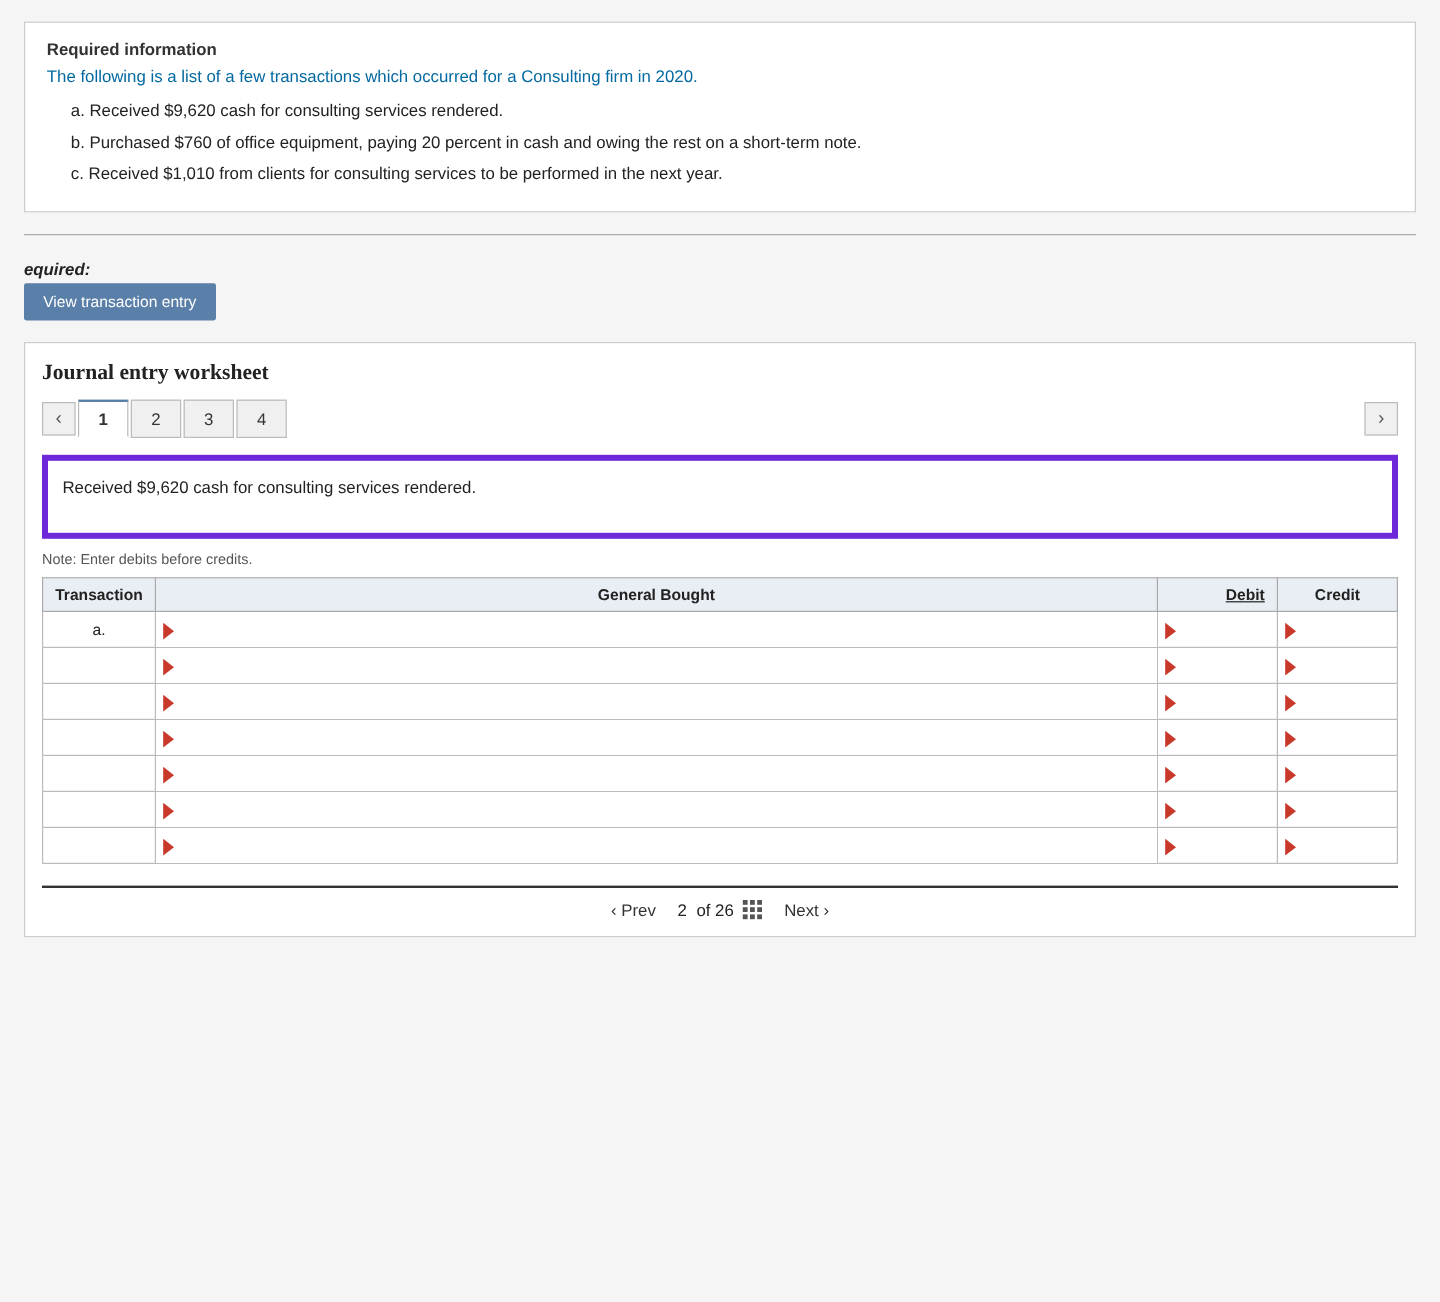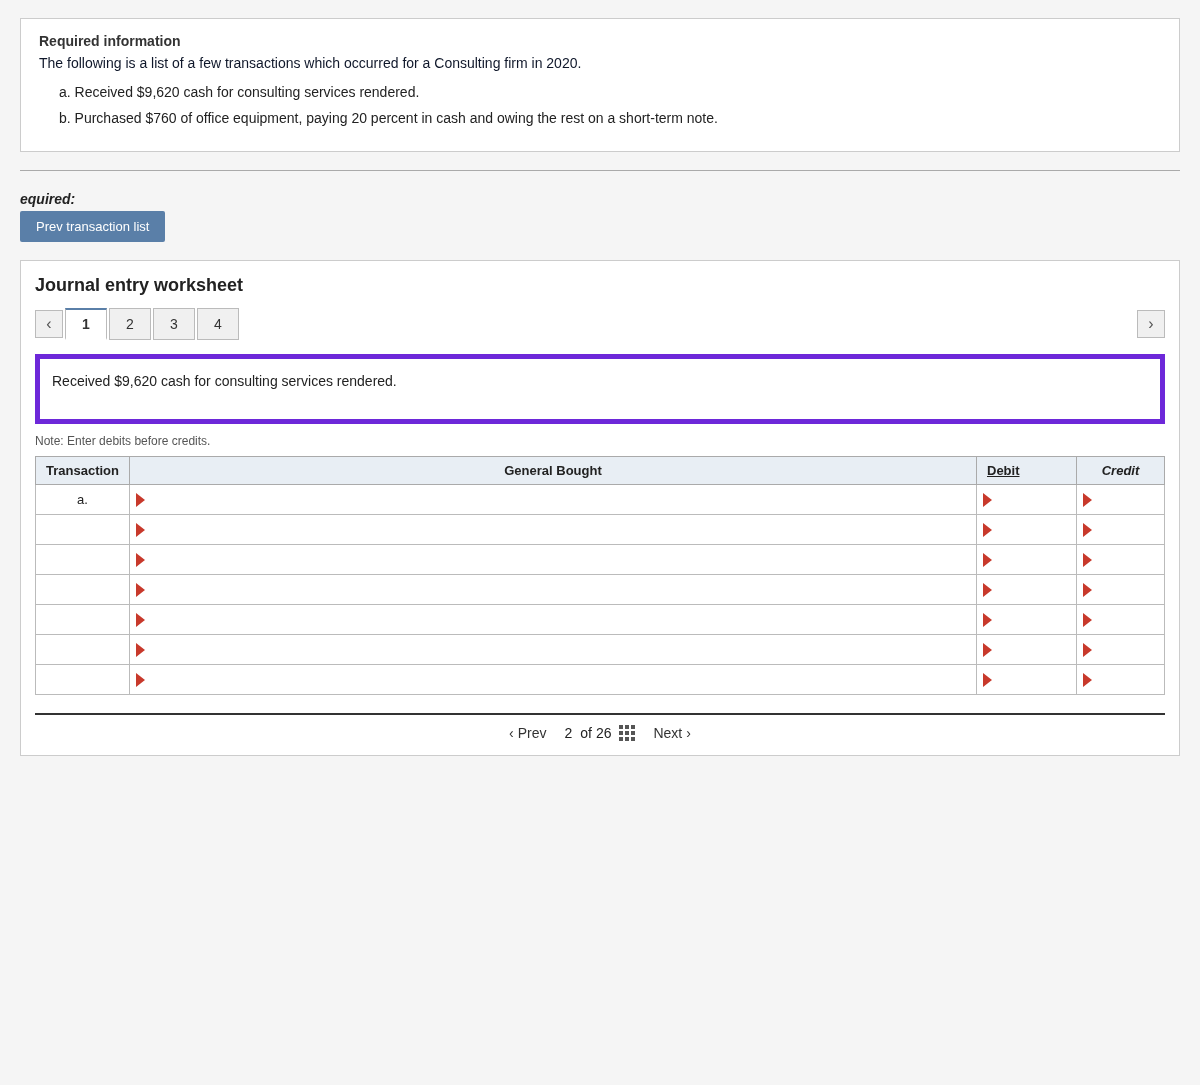--- a/index.html
+++ b/index.html
@@ -24,21 +24,21 @@
     }
     .required-info-title {
       font-weight: bold;
       font-size: 14px;
       margin-bottom: 6px;
       color: #333;
     }
     .required-info-desc {
       font-size: 14px;
       margin-bottom: 10px;
-      color: #0f172a;
+      color: #0369a1;
     }
     .transaction-list {
       list-style: none;
       padding-left: 20px;
       font-size: 14px;
       line-height: 1.7;
     }
     .transaction-list li {
       margin-bottom: 2px;
     }
@@ -81,20 +81,21 @@
       background: #fff;
       border: 1px solid #ccc;
       padding: 14px 14px 14px 14px;
       margin-bottom: 16px;
     }
     .journal-worksheet-title {
       font-size: 18px;
       font-weight: bold;
       margin-bottom: 12px;
       color: #222;
+      font-family: Liberation Serif, serif;
     }
     .tab-nav {
       display: flex;
       align-items: center;
       margin-bottom: 14px;
       gap: 2px;
     }
     .tab-nav-arrow {
       background: none;
       border: 1px solid #bbb;
@@ -159,27 +160,26 @@
     }
     .journal-table th.col-transaction {
       width: 80px;
       text-align: center;
     }
     .journal-table th.col-general {
       text-align: center;
     }
     .journal-table th.col-debit {
       width: 100px;
-      text-align: left;
+      text-align: right;
       text-decoration: underline;
     }
     .journal-table th.col-credit {
-      width: 88px;
+      width: 100px;
       text-align: center;
-      font-style: italic;
     }
     .journal-table td {
       border: 1px solid #bbb;
       height: 30px;
       padding: 0 6px;
       background: #fff;
     }
     .journal-table td.td-transaction {
       text-align: center;
       font-weight: normal;
@@ -244,30 +244,31 @@
 <body>
 
 <div class="page-wrapper">
 
   <div class="required-info-section">
     <div class="required-info-title">Required information</div>
     <div class="required-info-desc">The following is a list of a few transactions which occurred for a Consulting firm in 2020.</div>
     <ul class="transaction-list">
       <li>a.  Received $9,620 cash for consulting services rendered.</li>
       <li>b.  Purchased $760 of office equipment, paying 20 percent in cash and owing the rest on a short-term note.</li>
+      <li>c.  Received $1,010 from clients for consulting services to be performed in the next year.</li>
     </ul>
   </div>
 
   <hr class="divider">
 
   <div class="required-section">
     <div class="required-label">equired:</div>
 
     
-    <button class="view-transaction-btn">Prev transaction list</button>
+    <button class="view-transaction-btn">View transaction entry</button>
 
     
     <div class="journal-worksheet-section">
       <div class="journal-worksheet-title">Journal entry worksheet</div>
 
       <div class="tab-nav">
         <button class="tab-nav-arrow">‹</button>
         <button class="tab-btn active">1</button>
         <button class="tab-btn">2</button>
         <button class="tab-btn">3</button>

